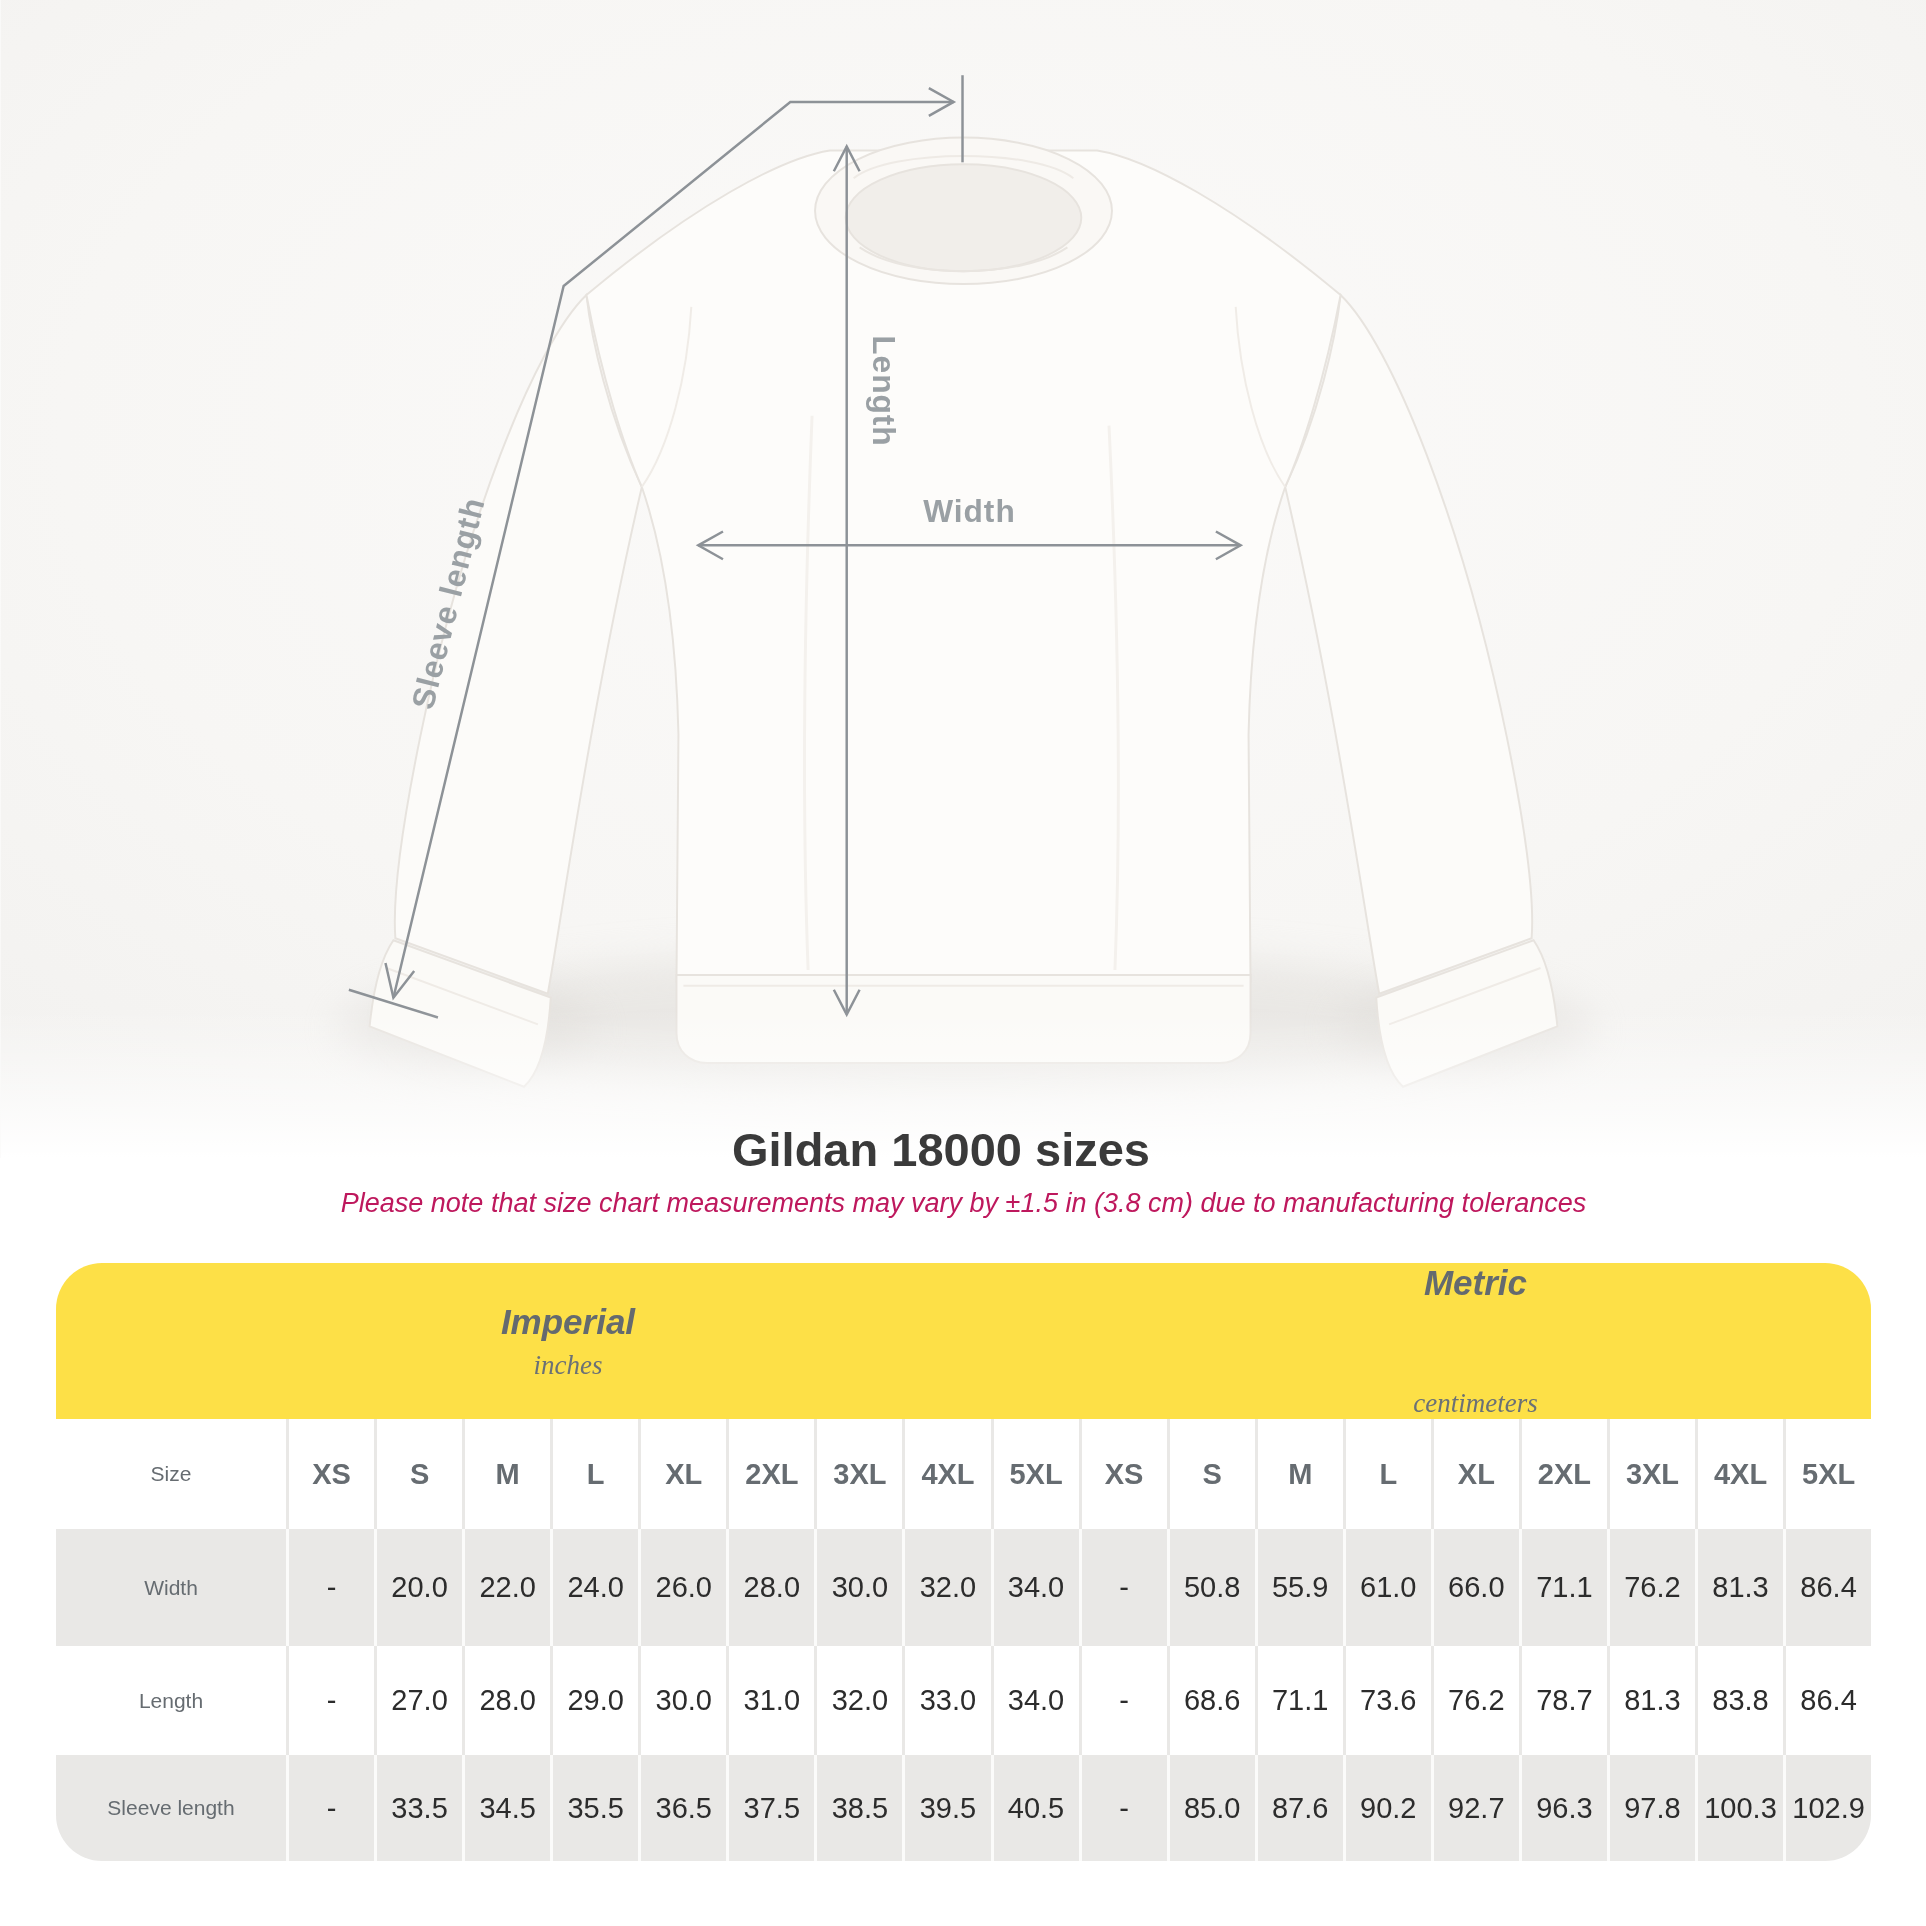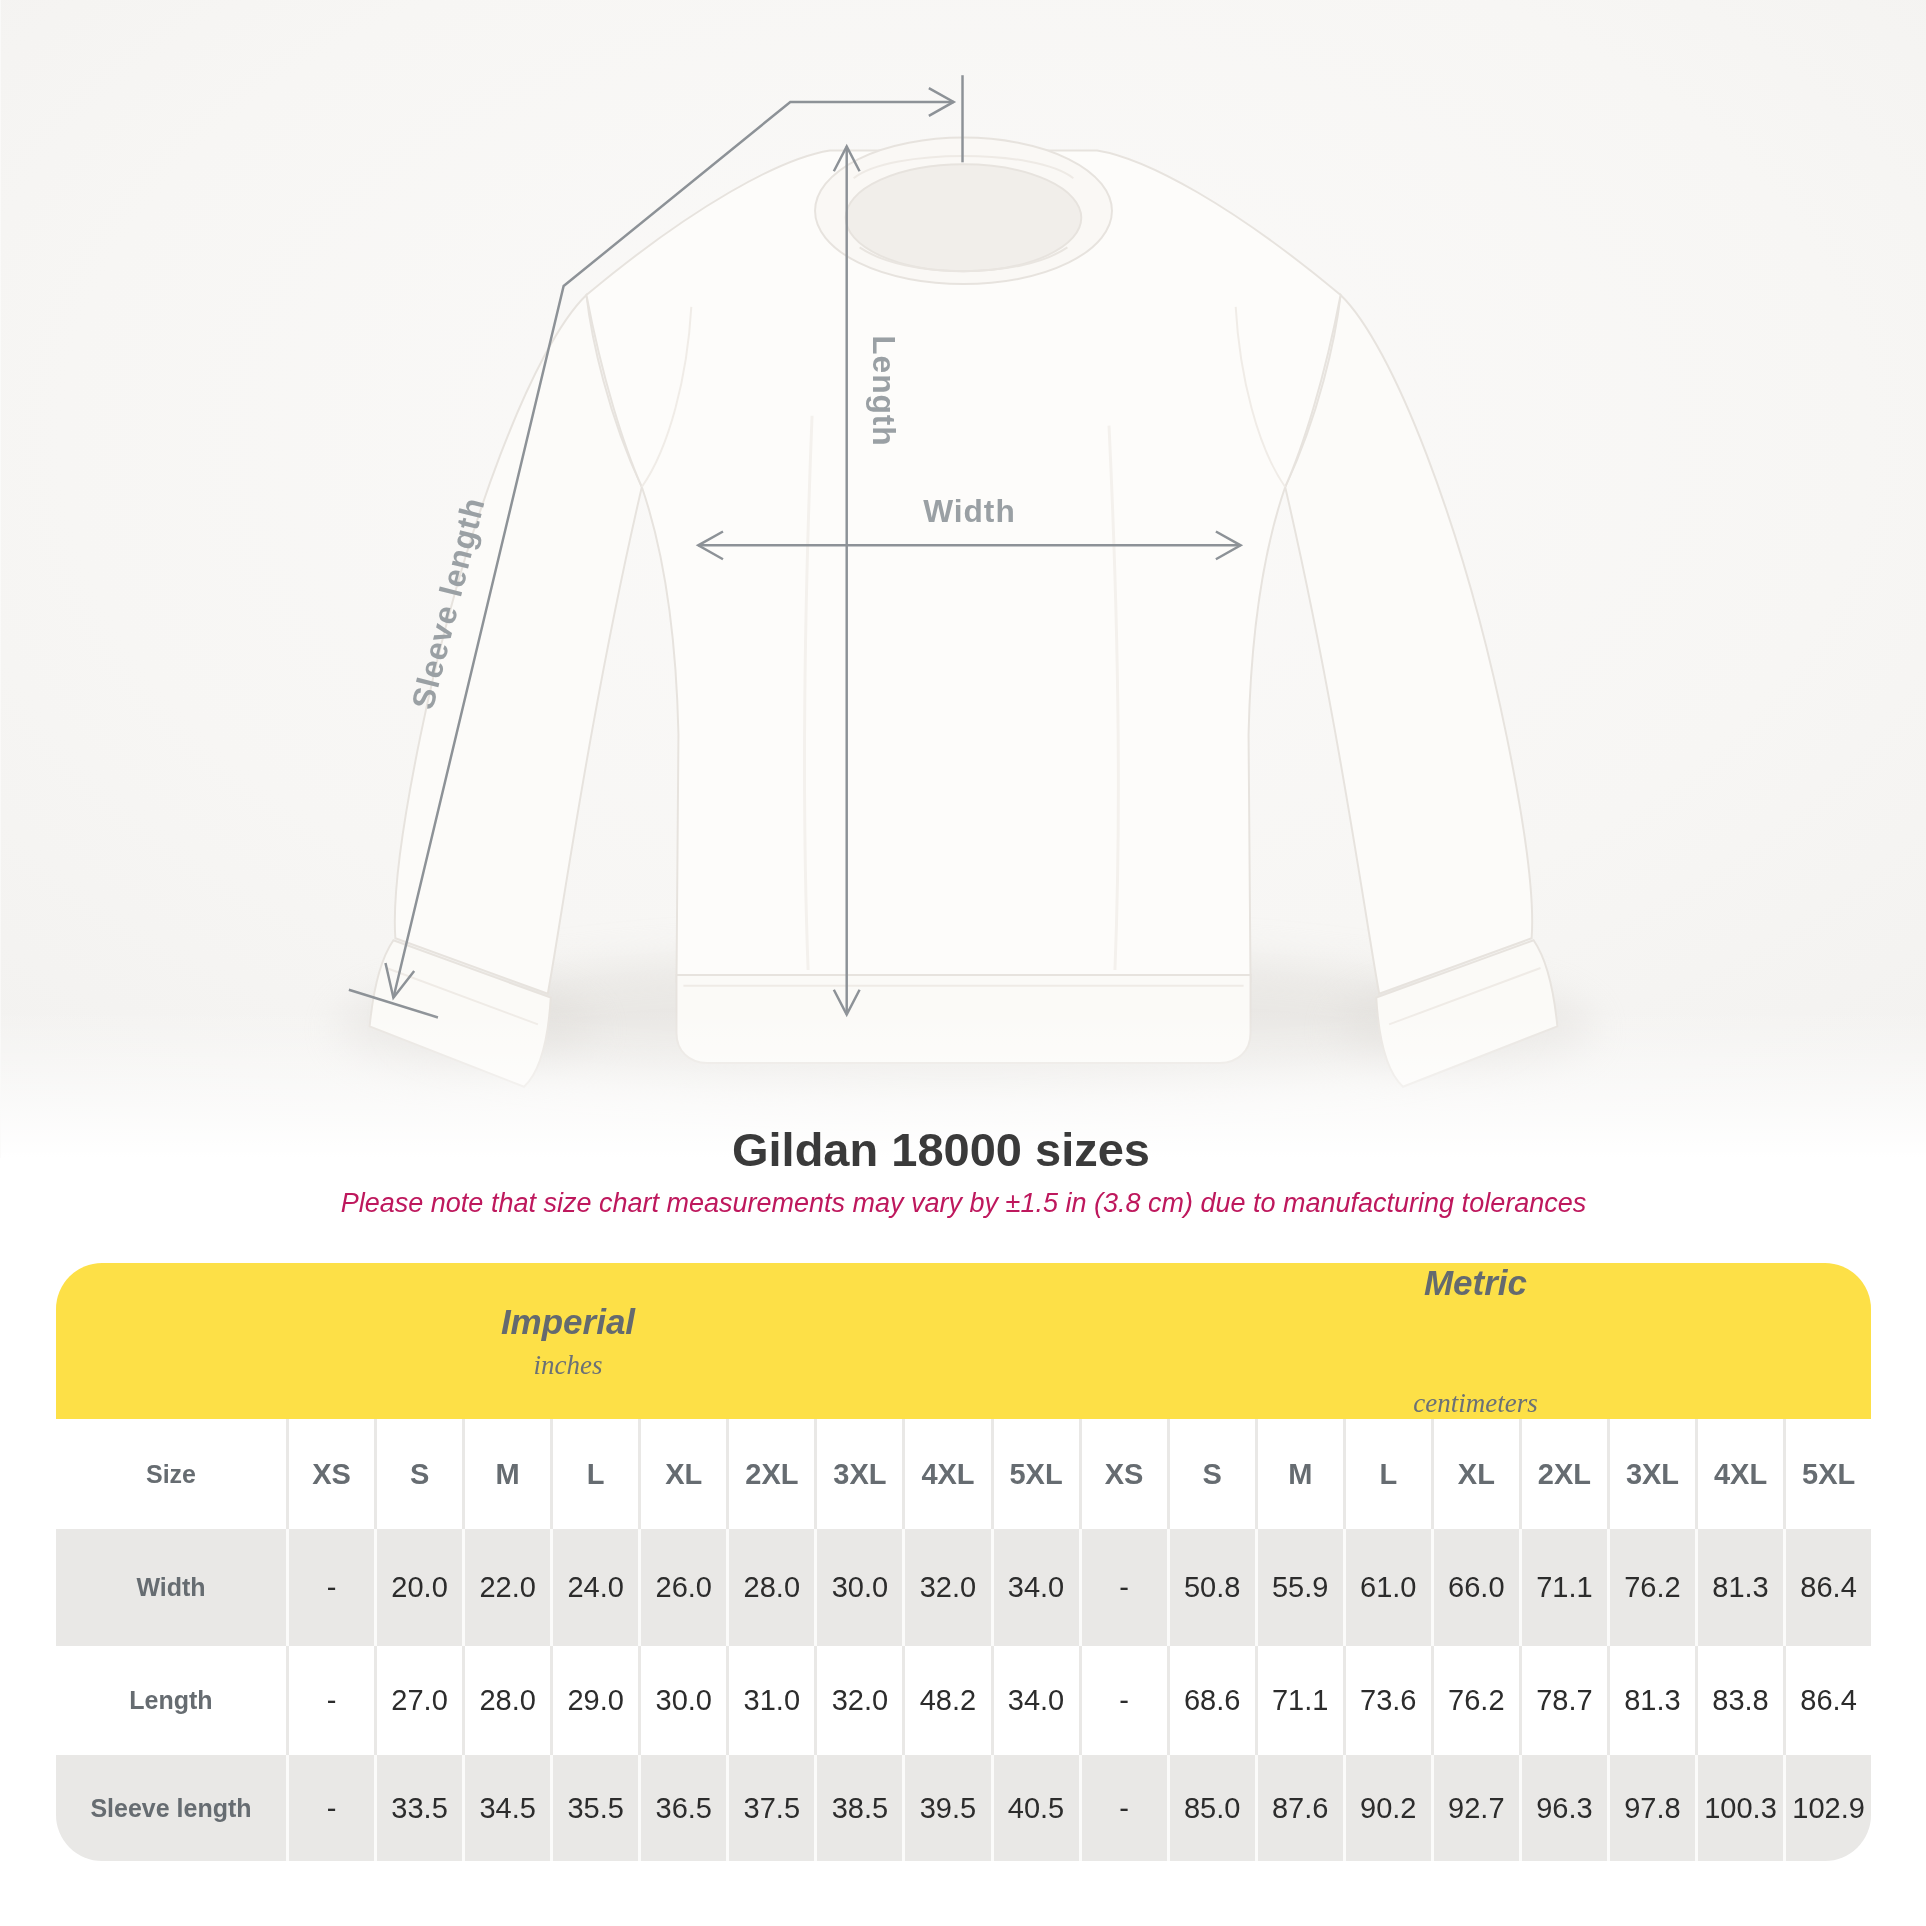--- a/index.html
+++ b/index.html
@@ -28,21 +28,21 @@
   .band-sub{font-size:27px;font-style:italic;color:#6b7176;font-family:Liberation Serif, serif;}
 
   .grid{display:flex;flex-direction:column;}
   .row{display:flex;width:100%;}
   .r-size{height:110px;background:#ffffff;}
   .r-width{height:117px;background:#e9e8e6;}
   .r-length{height:109px;background:#ffffff;}
   .r-sleeve{height:106px;background:#e9e8e6;}
 
   .cell{display:flex;align-items:center;justify-content:center;box-sizing:border-box;}
-  .label-cell{width:233px;font-weight:bold;font-size:25px;color:#666c71;}
+  .label-cell{width:233px;font-weight:normal;font-size:21px;color:#666c71;}
   .val{flex:1;font-size:29px;color:#2c2c2c;}
   .hdr{font-weight:bold;color:#666c71;font-size:29px;}
   .white-row .cell{border-right:3px solid #e9e8e6;}
   .gray-row .cell{border-right:3px solid #fbfbfa;}
   .row .cell:last-child{border-right:none;}
 </style>
 </head>
 <body>
 
 <div class="diagram-wrap">
@@ -187,21 +187,21 @@
       </div>
       <div class="row r-length white-row">
         <div class="cell label-cell">Length</div>
         <div class="cell val">-</div>
         <div class="cell val">27.0</div>
         <div class="cell val">28.0</div>
         <div class="cell val">29.0</div>
         <div class="cell val">30.0</div>
         <div class="cell val">31.0</div>
         <div class="cell val">32.0</div>
-        <div class="cell val">48.2</div>
+        <div class="cell val">33.0</div>
         <div class="cell val">34.0</div>
         <div class="cell val">-</div>
         <div class="cell val">68.6</div>
         <div class="cell val">71.1</div>
         <div class="cell val">73.6</div>
         <div class="cell val">76.2</div>
         <div class="cell val">78.7</div>
         <div class="cell val">81.3</div>
         <div class="cell val">83.8</div>
         <div class="cell val">86.4</div>

